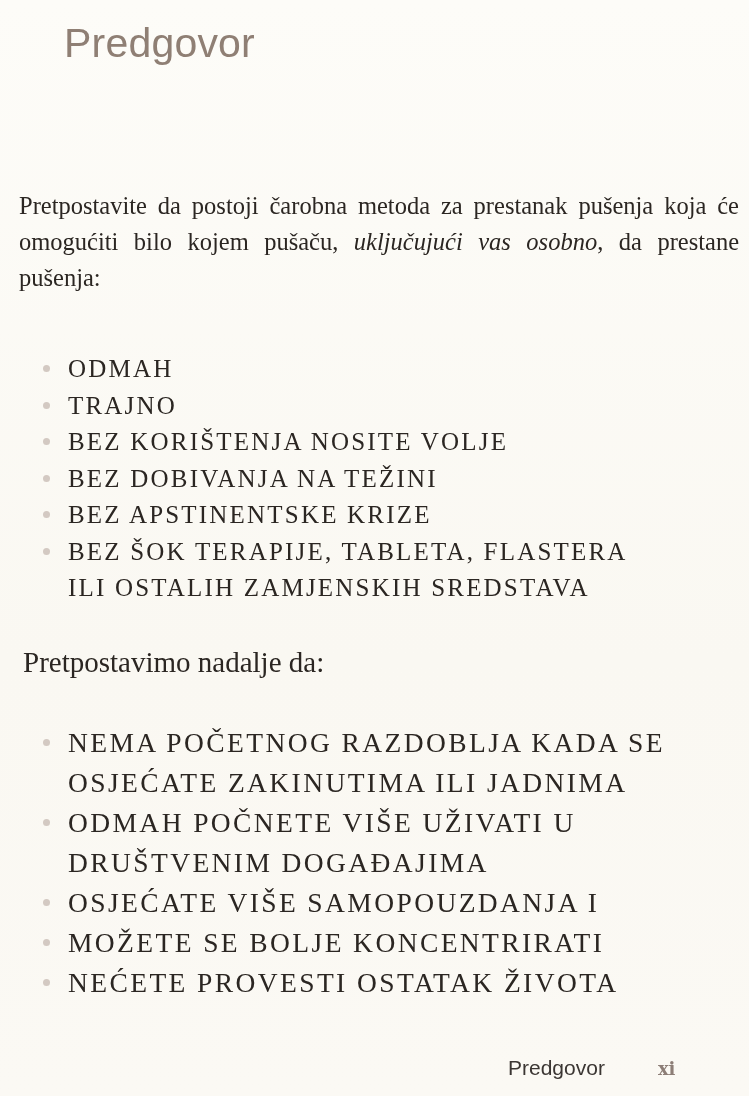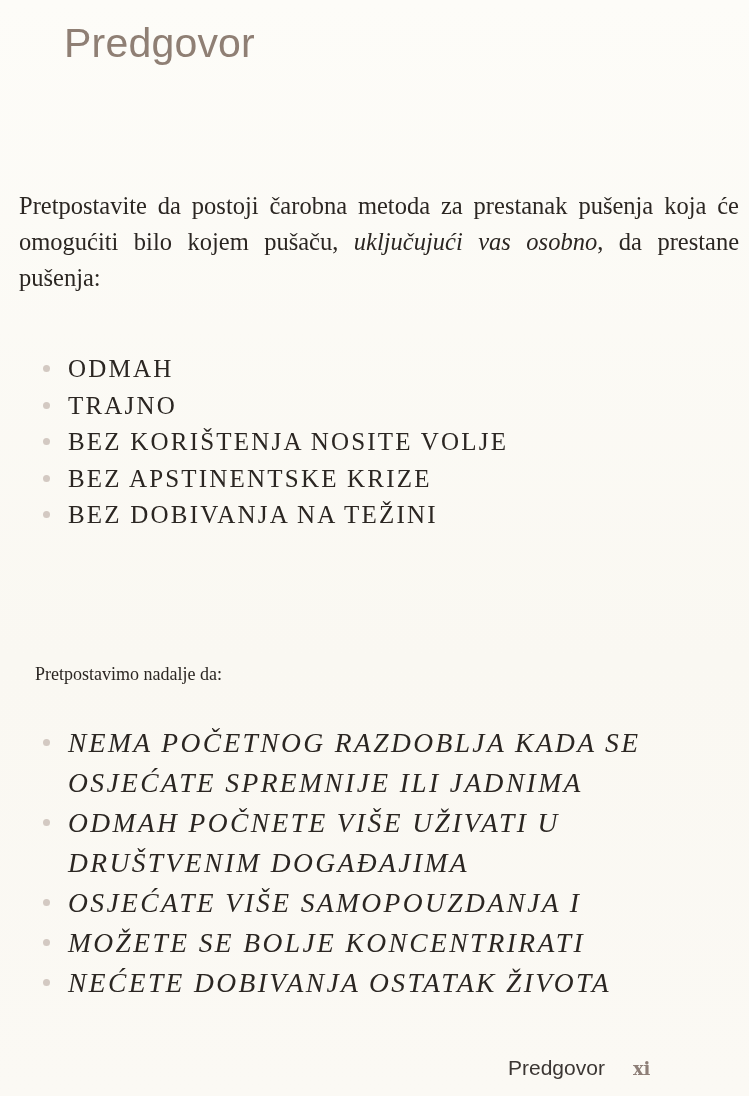--- a/index.html
+++ b/index.html
@@ -74,79 +74,80 @@
     .list-1 {
       top: 339px;
       font-size: 25px;
       line-height: 36.5px;
     }
     .list-1 .bullet { top: 14px; }
     .list-2 {
       top: 711px;
       font-size: 27.5px;
       line-height: 40px;
-      font-style: italic;
     }
     .list-2 .bullet { top: 16px; }
     .list-2 li { letter-spacing: 2.4px; }
     .para-2 {
       position: absolute;
       left: 19px;
       top: 640px;
       font-family: "Liberation Serif", serif;
-      font-size: 18px;
+      font-size: 29px;
       line-height: 36px;
-      margin: 16px;
+      margin: 4px;
       color: #2b2622;
     }
     .footer {
       position: absolute;
       top: 1056px;
       left: 508px;
       display: flex;
       align-items: baseline;
       gap: 28px;
     }
     .footer-label {
       font-family: "Liberation Sans", sans-serif;
       font-size: 21px;
       color: #3b3633;
     }
     .footer-page {
       font-family: "DejaVu Serif", serif;
       font-size: 18px;
       color: #8d7e77;
       font-weight: bold;
+      margin-left: 25px;
     }
   </style>
 </head>
 <body>
 
 <div class="page">
 
   <h1 class="chapter-title">Predgovor</h1>
 
   <p class="intro"><span>Pretpostavite da postoji čarobna metoda za prestanak pušenja koja će omogućiti bilo kojem pušaču, </span><em>uključujući vas osobno</em><span>, da prestane pušenja:</span></p>
 
   <ul class="list list-1">
     <li><span class="bullet"></span><span>ODMAH</span></li>
     <li><span class="bullet"></span><span>TRAJNO</span></li>
     <li><span class="bullet"></span><span>BEZ KORIŠTENJA NOSITE VOLJE</span></li>
+    <li><span class="bullet"></span><span>BEZ DOBIVANJA NA TEŽINI</span></li>
     <li><span class="bullet"></span><span>BEZ APSTINENTSKE KRIZE</span></li>
-    <li><span class="bullet"></span><span>BEZ DOBIVANJA NA TEŽINI</span></li>
+    <li><span class="bullet"></span><span>BEZ ŠOK TERAPIJE, TABLETA, FLASTERA</span><br><span>ILI OSTALIH ZAMJENSKIH SREDSTAVA</span></li>
   </ul>
 
   <p class="para-2">Pretpostavimo nadalje da:</p>
 
   <ul class="list list-2">
-    <li><span class="bullet"></span><span>NEMA POČETNOG RAZDOBLJA KADA SE</span><br><span>OSJEĆATE SPREMNIJE ILI JADNIMA</span></li>
+    <li><span class="bullet"></span><span>NEMA POČETNOG RAZDOBLJA KADA SE</span><br><span>OSJEĆATE ZAKINUTIMA ILI JADNIMA</span></li>
     <li><span class="bullet"></span><span>ODMAH POČNETE VIŠE UŽIVATI U</span><br><span>DRUŠTVENIM DOGAĐAJIMA</span></li>
     <li><span class="bullet"></span><span>OSJEĆATE VIŠE SAMOPOUZDANJA I</span><br></li>
     <li><span class="bullet"></span><span>MOŽETE SE BOLJE KONCENTRIRATI</span></li>
-    <li><span class="bullet"></span><span>NEĆETE DOBIVANJA OSTATAK ŽIVOTA</span></li>
+    <li><span class="bullet"></span><span>NEĆETE PROVESTI OSTATAK ŽIVOTA</span></li>
   </ul>
 
   <div class="footer">
     <span class="footer-label">Predgovor</span>
     <span class="footer-page">xi</span>
   </div>
 
 </div>
 
 </body></html>

